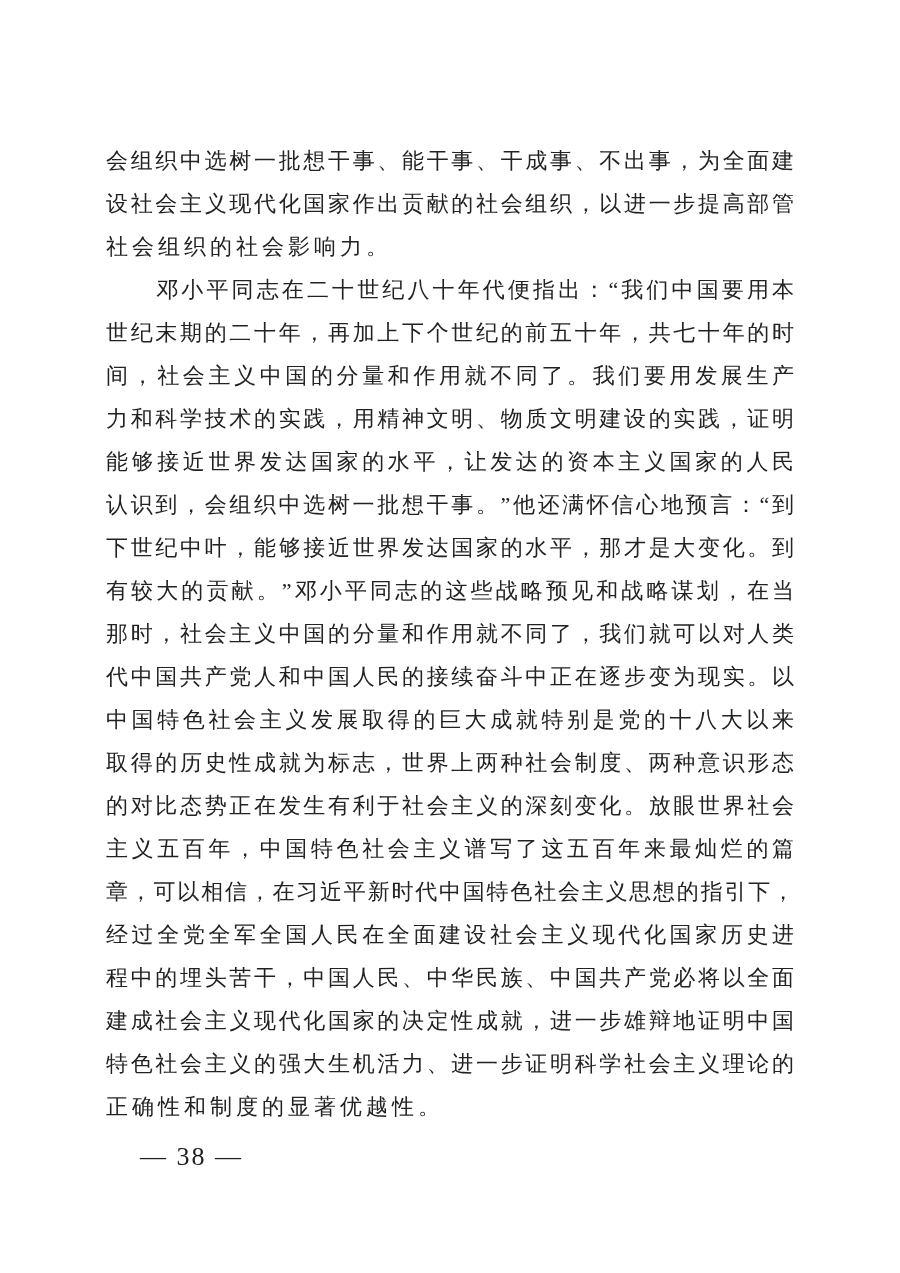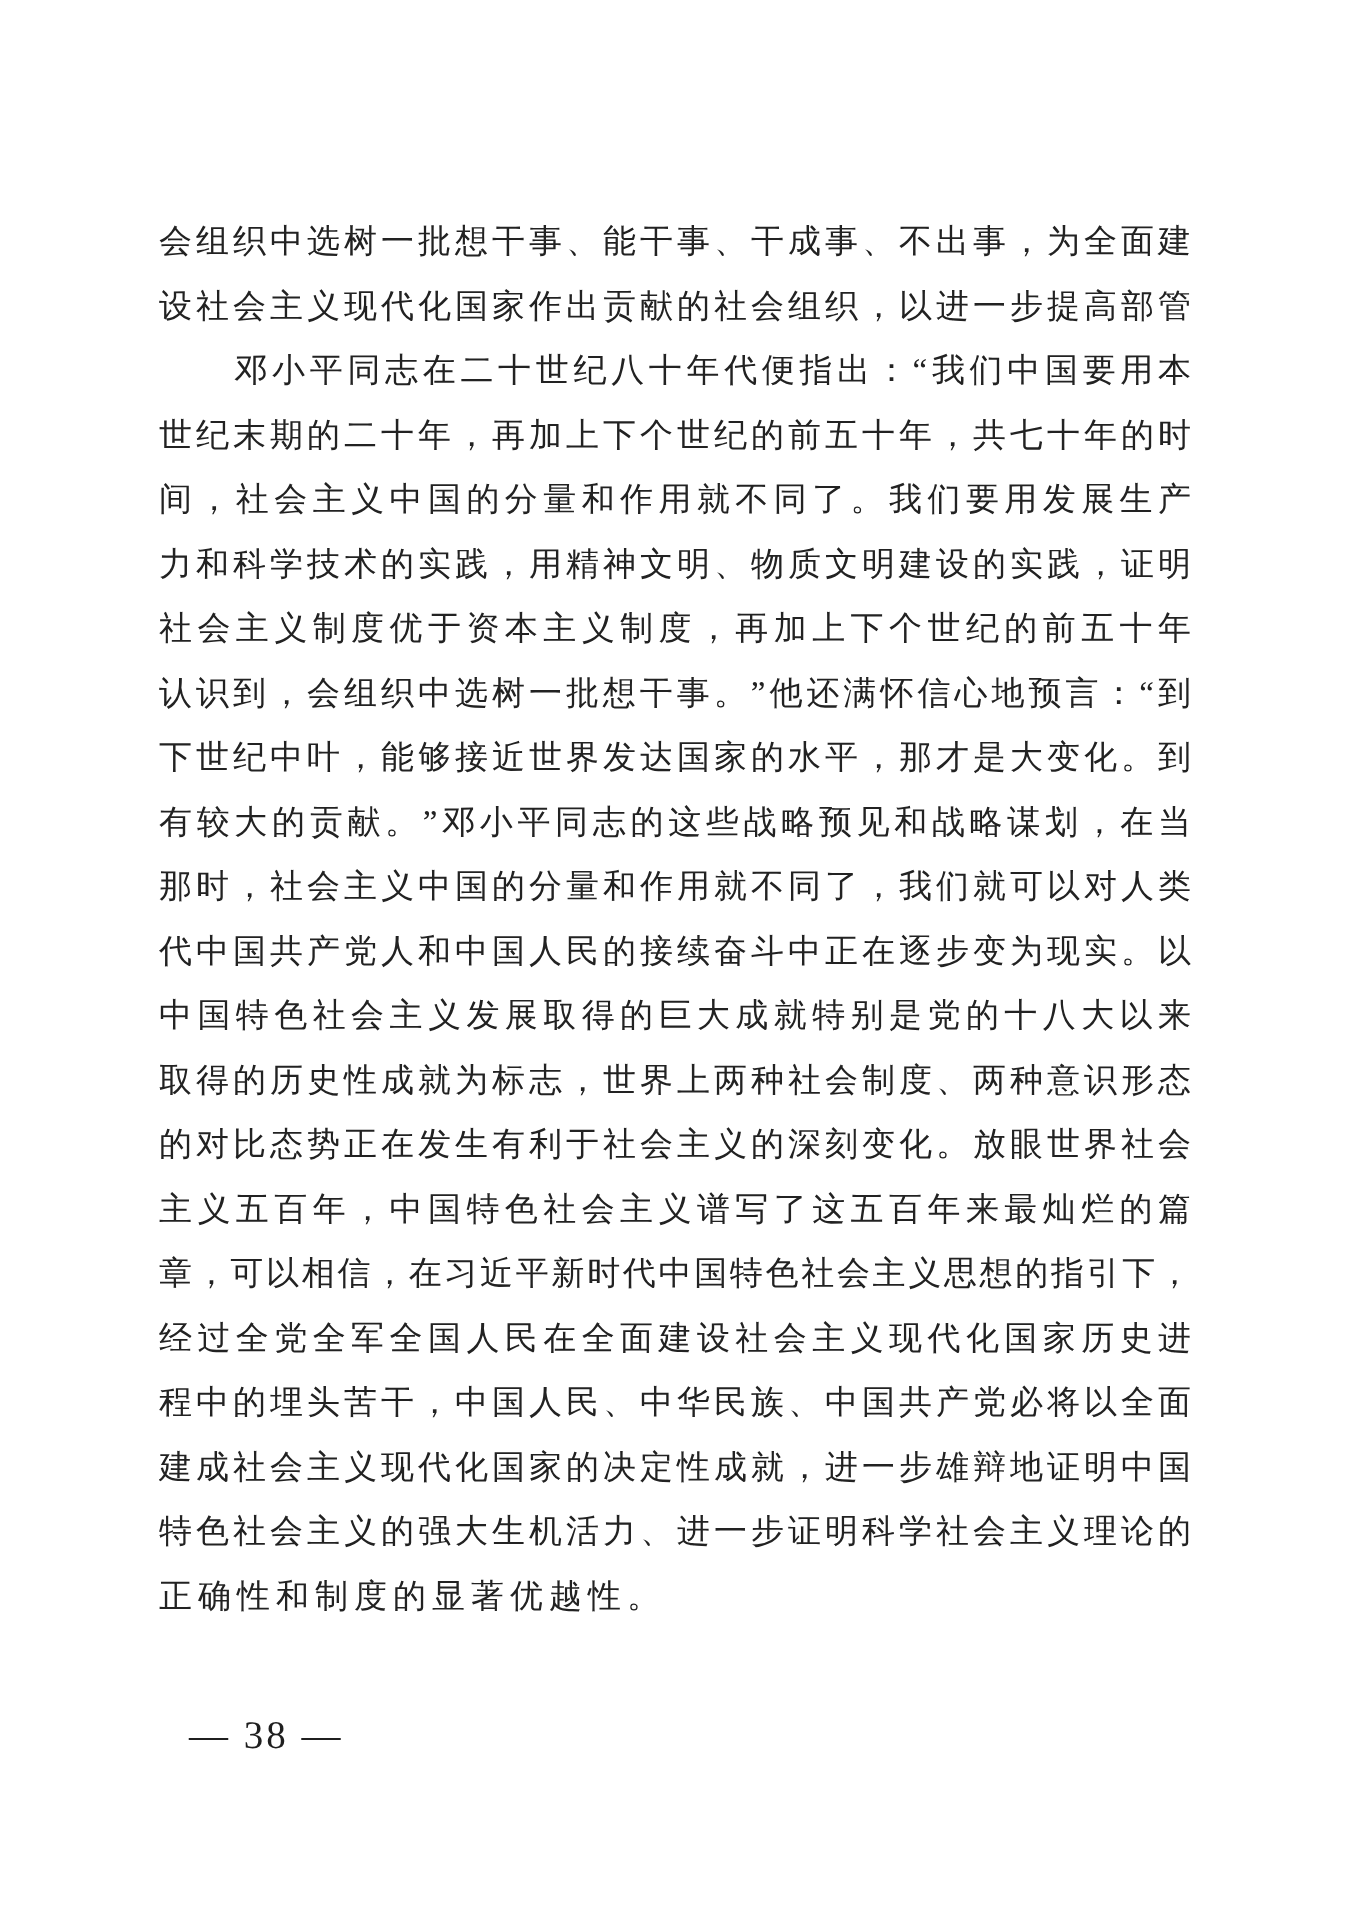--- a/index.html
+++ b/index.html
@@ -32,39 +32,40 @@
   .line.j {
     text-align: justify;
     text-align-last: justify;
   }
   .line.end {
     text-align: left;
     letter-spacing: 4px;
   }
   .footer {
     position: absolute;
-    left: 126px;
+    left: 140px;
     top: 1142px;
     font-size: 26px;
     letter-spacing: 2px;
     color: #1f1f1f;
   }
 </style>
 </head>
 <body>
 
 <div class="page">
   <div class="text-block">
       <div class="line j">会组织中选树一批想干事、能干事、干成事、不出事，为全面建</div>
       <div class="line j">设社会主义现代化国家作出贡献的社会组织，以进一步提高部管</div>
+      <div class="line end">社会组织的社会影响力。</div>
       <div class="line j">　　邓小平同志在二十世纪八十年代便指出：“我们中国要用本</div>
       <div class="line j">世纪末期的二十年，再加上下个世纪的前五十年，共七十年的时</div>
       <div class="line j">间，社会主义中国的分量和作用就不同了。我们要用发展生产</div>
       <div class="line j">力和科学技术的实践，用精神文明、物质文明建设的实践，证明</div>
-      <div class="line j">社会主义制度优于资本主义制度，再加上下个世纪的前五十年</div>
+      <div class="line j">能够接近世界发达国家的水平，让发达的资本主义国家的人民</div>
       <div class="line j">认识到，会组织中选树一批想干事。”他还满怀信心地预言：“到</div>
       <div class="line j">下世纪中叶，能够接近世界发达国家的水平，那才是大变化。到</div>
       <div class="line j">有较大的贡献。”邓小平同志的这些战略预见和战略谋划，在当</div>
       <div class="line j">那时，社会主义中国的分量和作用就不同了，我们就可以对人类</div>
       <div class="line j">代中国共产党人和中国人民的接续奋斗中正在逐步变为现实。以</div>
       <div class="line j">中国特色社会主义发展取得的巨大成就特别是党的十八大以来</div>
       <div class="line j">取得的历史性成就为标志，世界上两种社会制度、两种意识形态</div>
       <div class="line j">的对比态势正在发生有利于社会主义的深刻变化。放眼世界社会</div>
       <div class="line j">主义五百年，中国特色社会主义谱写了这五百年来最灿烂的篇</div>
       <div class="line j">章，可以相信，在习近平新时代中国特色社会主义思想的指引下，</div>

